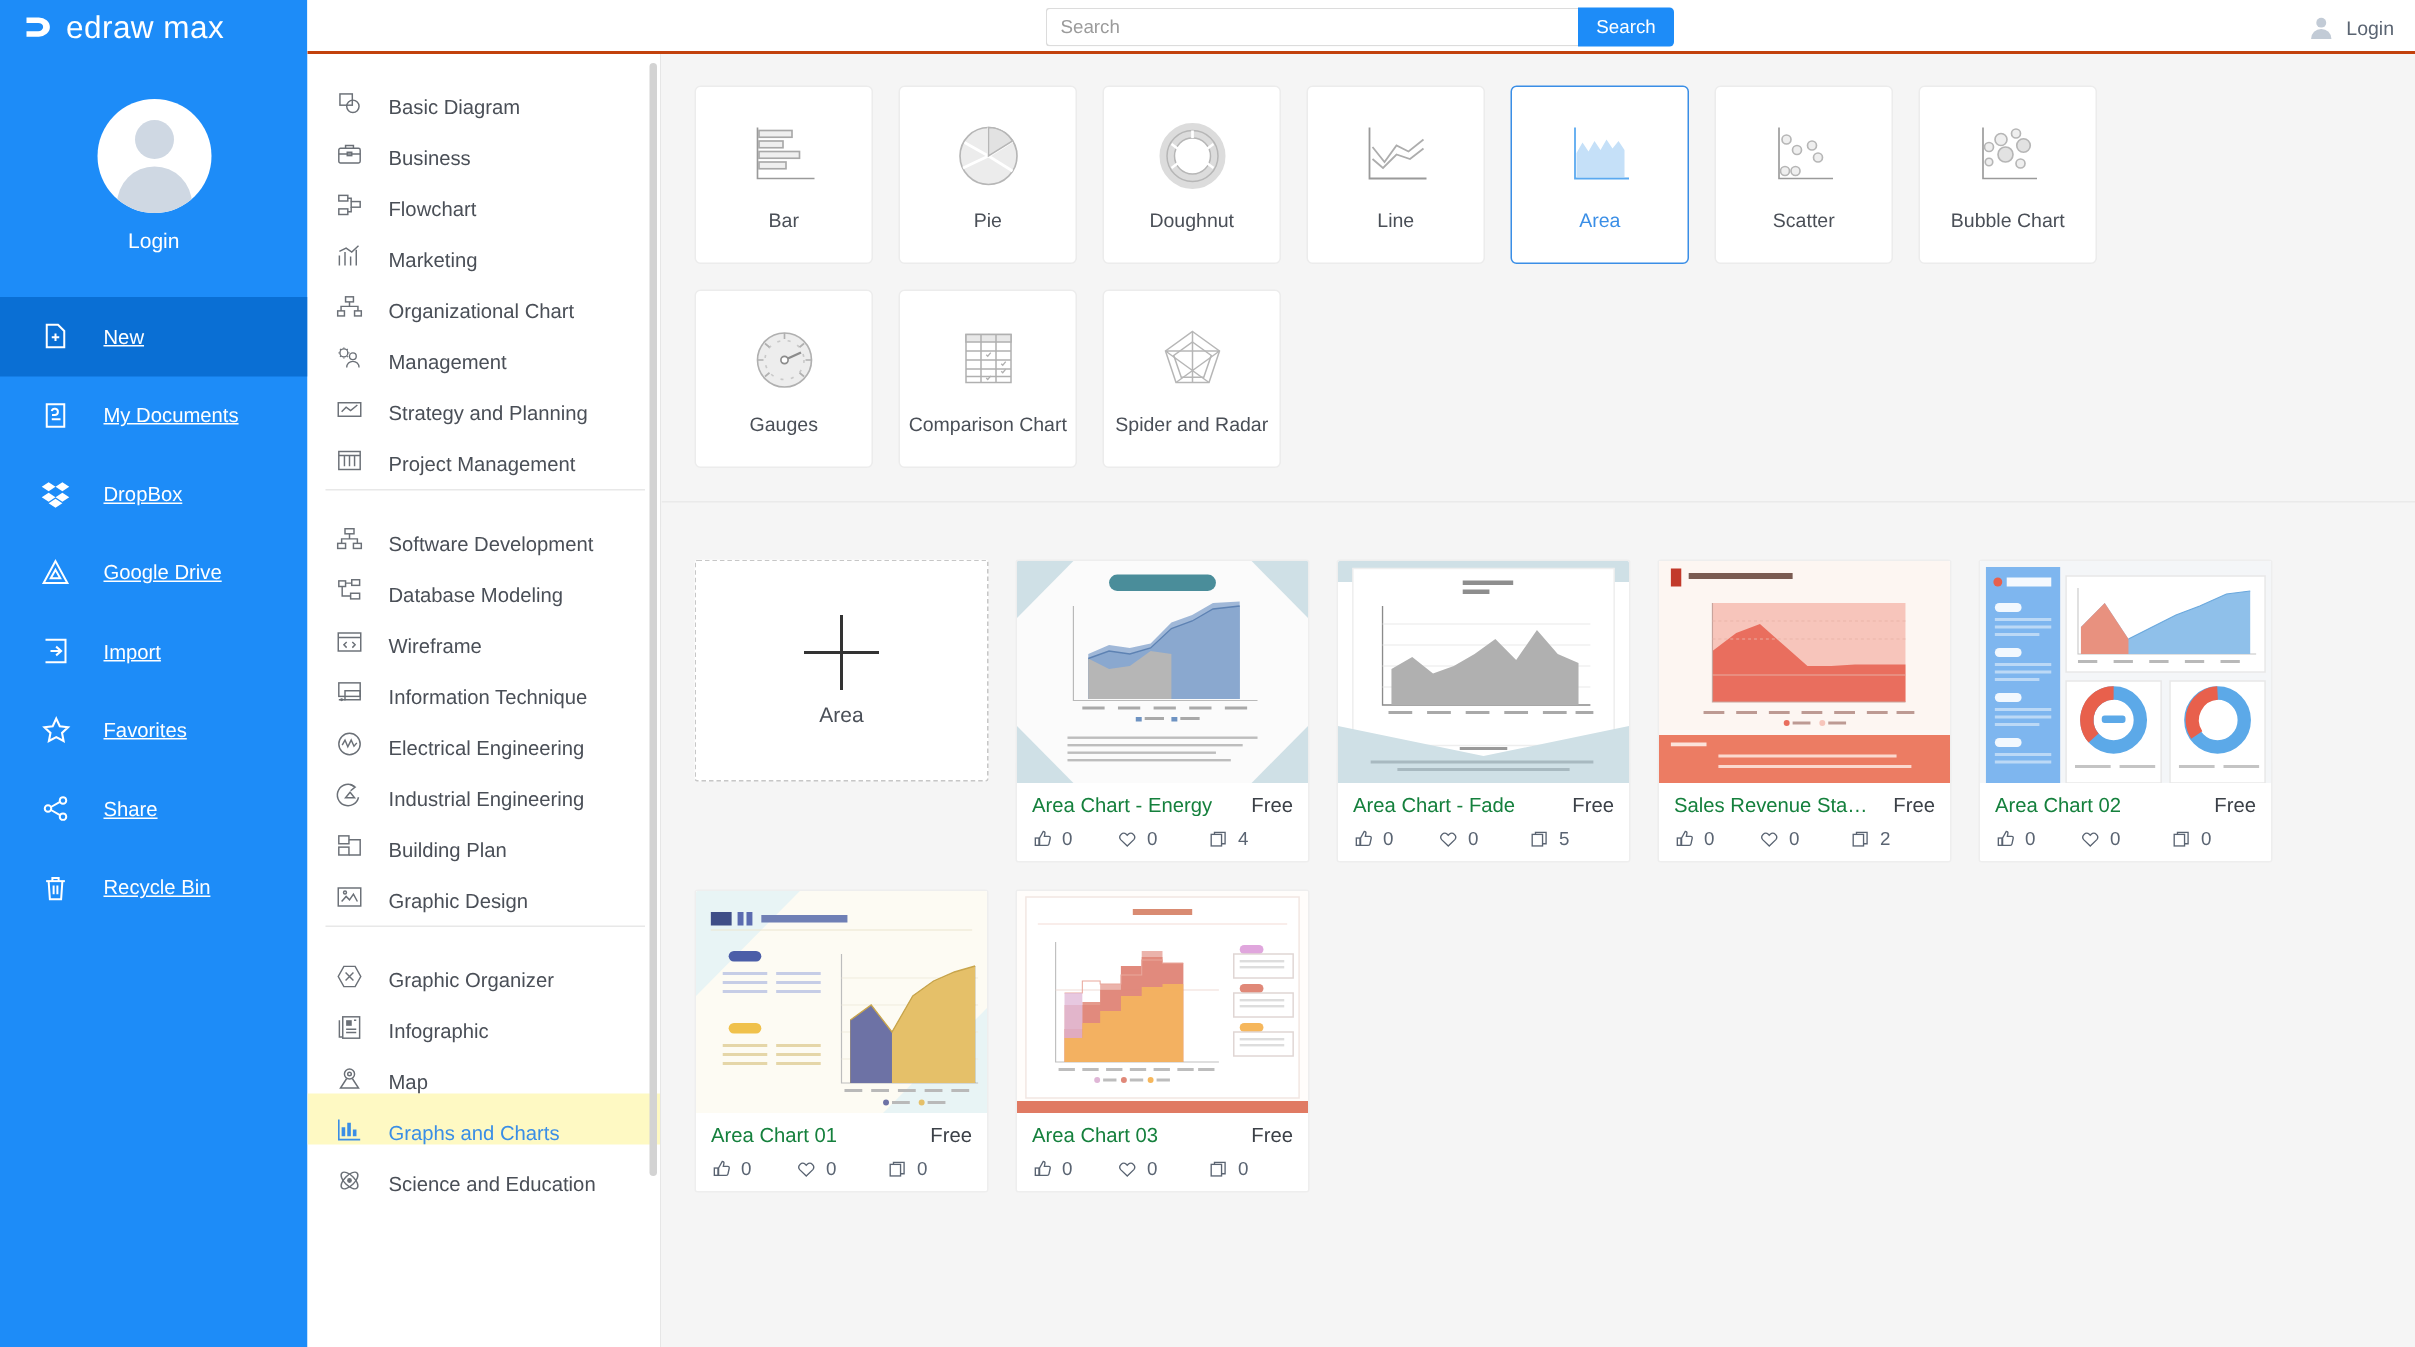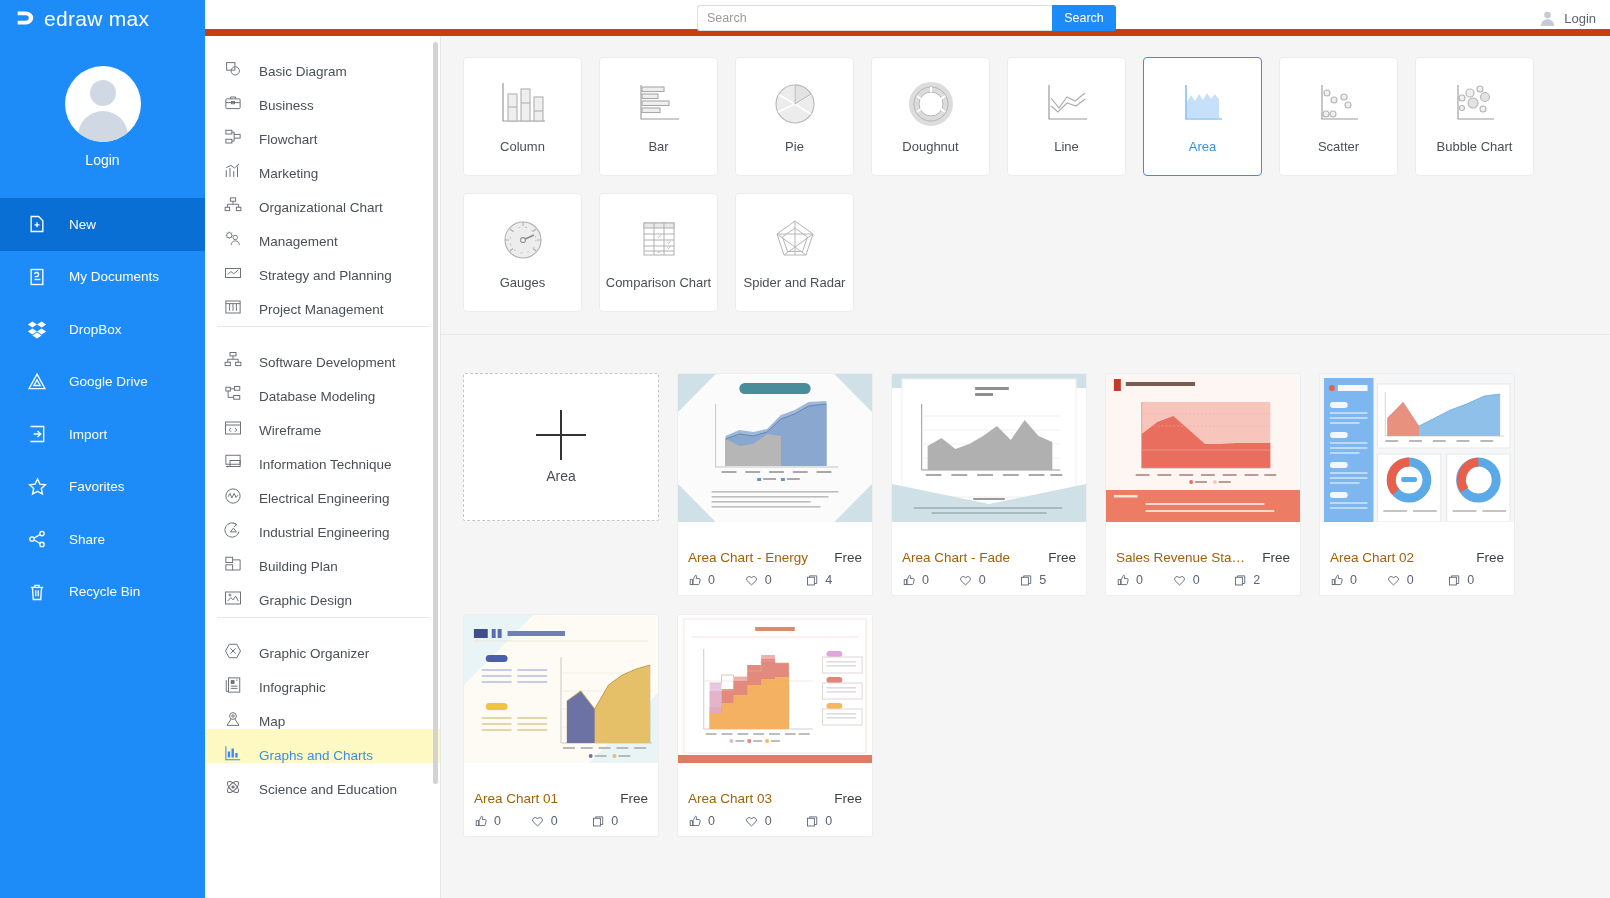--- a/index.html
+++ b/index.html
@@ -39,21 +39,21 @@
   .avatar::before {
     content: ""; position: absolute; width: 26px; height: 26px;
     border-radius: 50%; background: #cfd8e3; left: 25px; top: 14px;
   }
   .avatar::after {
     content: ""; position: absolute; width: 50px; height: 36px;
     border-radius: 25px 25px 0 0; background: #cfd8e3; left: 13px; top: 45px;
   }
   .profile-label { font-size: 14px; color: #fff; }
 
-  .nav { display: flex; flex-direction: column; }
+  .nav { display: flex; flex-direction: column; text-decoration: underline; }
   .nav-item {
     height: 52.5px; display: flex; align-items: center;
     padding-left: 26px; gap: 21px; cursor: pointer;
     color: #ffffff;
   }
   .nav-item.active { background: #0a6fd4; }
   .nav-icon { width: 22px; height: 22px; flex: 0 0 22px; display:flex; align-items:center; justify-content:center;}
   .nav-label { font-size: 13.5px; }
 
   
@@ -76,21 +76,21 @@
     position: absolute; right: 2px; top: 42px;
     width: 5px; height: 742px; border-radius: 3px; background: #d3d3d3;
   }
 
   
   .main { flex: 1; height: 898px; position: relative; background: #f5f5f5; overflow: hidden; }
 
   
   .topbar {
     position: absolute; left: 205px; top: 0; width: 1405px; height: 36px;
-    background: #ffffff; border-bottom: 7px solid #c2410c;
+    background: #ffffff; border-bottom: 2px solid #c2410c;
     display: flex; align-items: center; z-index: 20;
   }
   .searchwrap { position: absolute; left: 492px; top: 5px; display: flex; }
   .search-input {
     width: 355px; height: 26px; border: 1px solid #dcdcdc; border-right: none;
     border-radius: 3px 0 0 3px; padding: 0 9px; font-size: 12.5px;
     color: #333; font-family: "Liberation Sans", sans-serif; outline: none;
     background: #fff;
   }
   .search-input::placeholder { color: #9b9b9b; }
@@ -153,22 +153,22 @@
 
   .tcard {
     width: 196px; background: #fff; border-radius: 2px;
     border: 1px solid #eeeeee; cursor: pointer; overflow: hidden;
   }
   .thumb { width: 100%; height: 148px; overflow:hidden; position: relative; background: #fff; }
   .thumb svg { display:block; width:100%; height:100%; }
   .tmeta { padding: 7px 10px 8px 10px; }
   .trow1 { display: flex; justify-content: space-between; align-items: baseline; }
   .tname {
-    font-size: 13.5px; color: #a16207; white-space: nowrap;
-    overflow: hidden; text-overflow: ellipsis; max-width: 132px; margin-top: 21px;
+    font-size: 13.5px; color: #15803d; white-space: nowrap;
+    overflow: hidden; text-overflow: ellipsis; max-width: 132px;
   }
   .tprice { font-size: 13.5px; color: #3c4148; }
   .trow2 { display: flex; margin-top: 8px; }
   .tstat { display: flex; align-items: center; gap: 6px; width: 58px; }
   .tstat:nth-child(2) { width: 62px; }
   .tstat span { font-size: 12.5px; color: #5a6472; }
   .statico { width: 14px; height: 14px; display:flex;align-items:center;justify-content:center; }
   svg { overflow: visible; }
 </style>
 </head>
@@ -530,34 +530,20 @@
 
     </div>
     <div class="cat-scrollbar"></div>
   </div>
 
   <div class="main">
 
     <div class="typegrid">
       <div class="typerow">
 
-        <div class="typecard">
-          <span class="typeicon">
-            <svg viewBox="0 0 52 46" width="52" height="46" fill="none" stroke="#b6b6b6" stroke-width="1.2">
-              <path d="M6 2v38h42" stroke="#9a9a9a"></path>
-              <rect x="11" y="13" width="9" height="27" fill="#efefef"></rect>
-                <path d="M11 26h9"></path>
-              <rect x="24" y="8" width="9" height="32" fill="#efefef"></rect>
-                <path d="M24 22h9"></path>
-              <rect x="37" y="16" width="9" height="24" fill="#efefef"></rect>
-                <path d="M37 30h9"></path>
-            </svg>
-          </span>
-          <span class="typelabel">Column</span>
-        </div>
 
         <div class="typecard">
           <span class="typeicon">
             <svg viewBox="0 0 52 46" width="52" height="46" fill="none" stroke="#a8a8a8" stroke-width="1.1">
               <path d="M8 4v34h38" stroke="#9a9a9a"></path>
               <rect x="9" y="6" width="22" height="4.5" fill="#efefef"></rect>
               <rect x="9" y="13" width="16" height="4.5" fill="#efefef"></rect>
               <rect x="9" y="20" width="27" height="4.5" fill="#efefef"></rect>
               <rect x="9" y="27" width="18" height="4.5" fill="#efefef"></rect>
             </svg>

